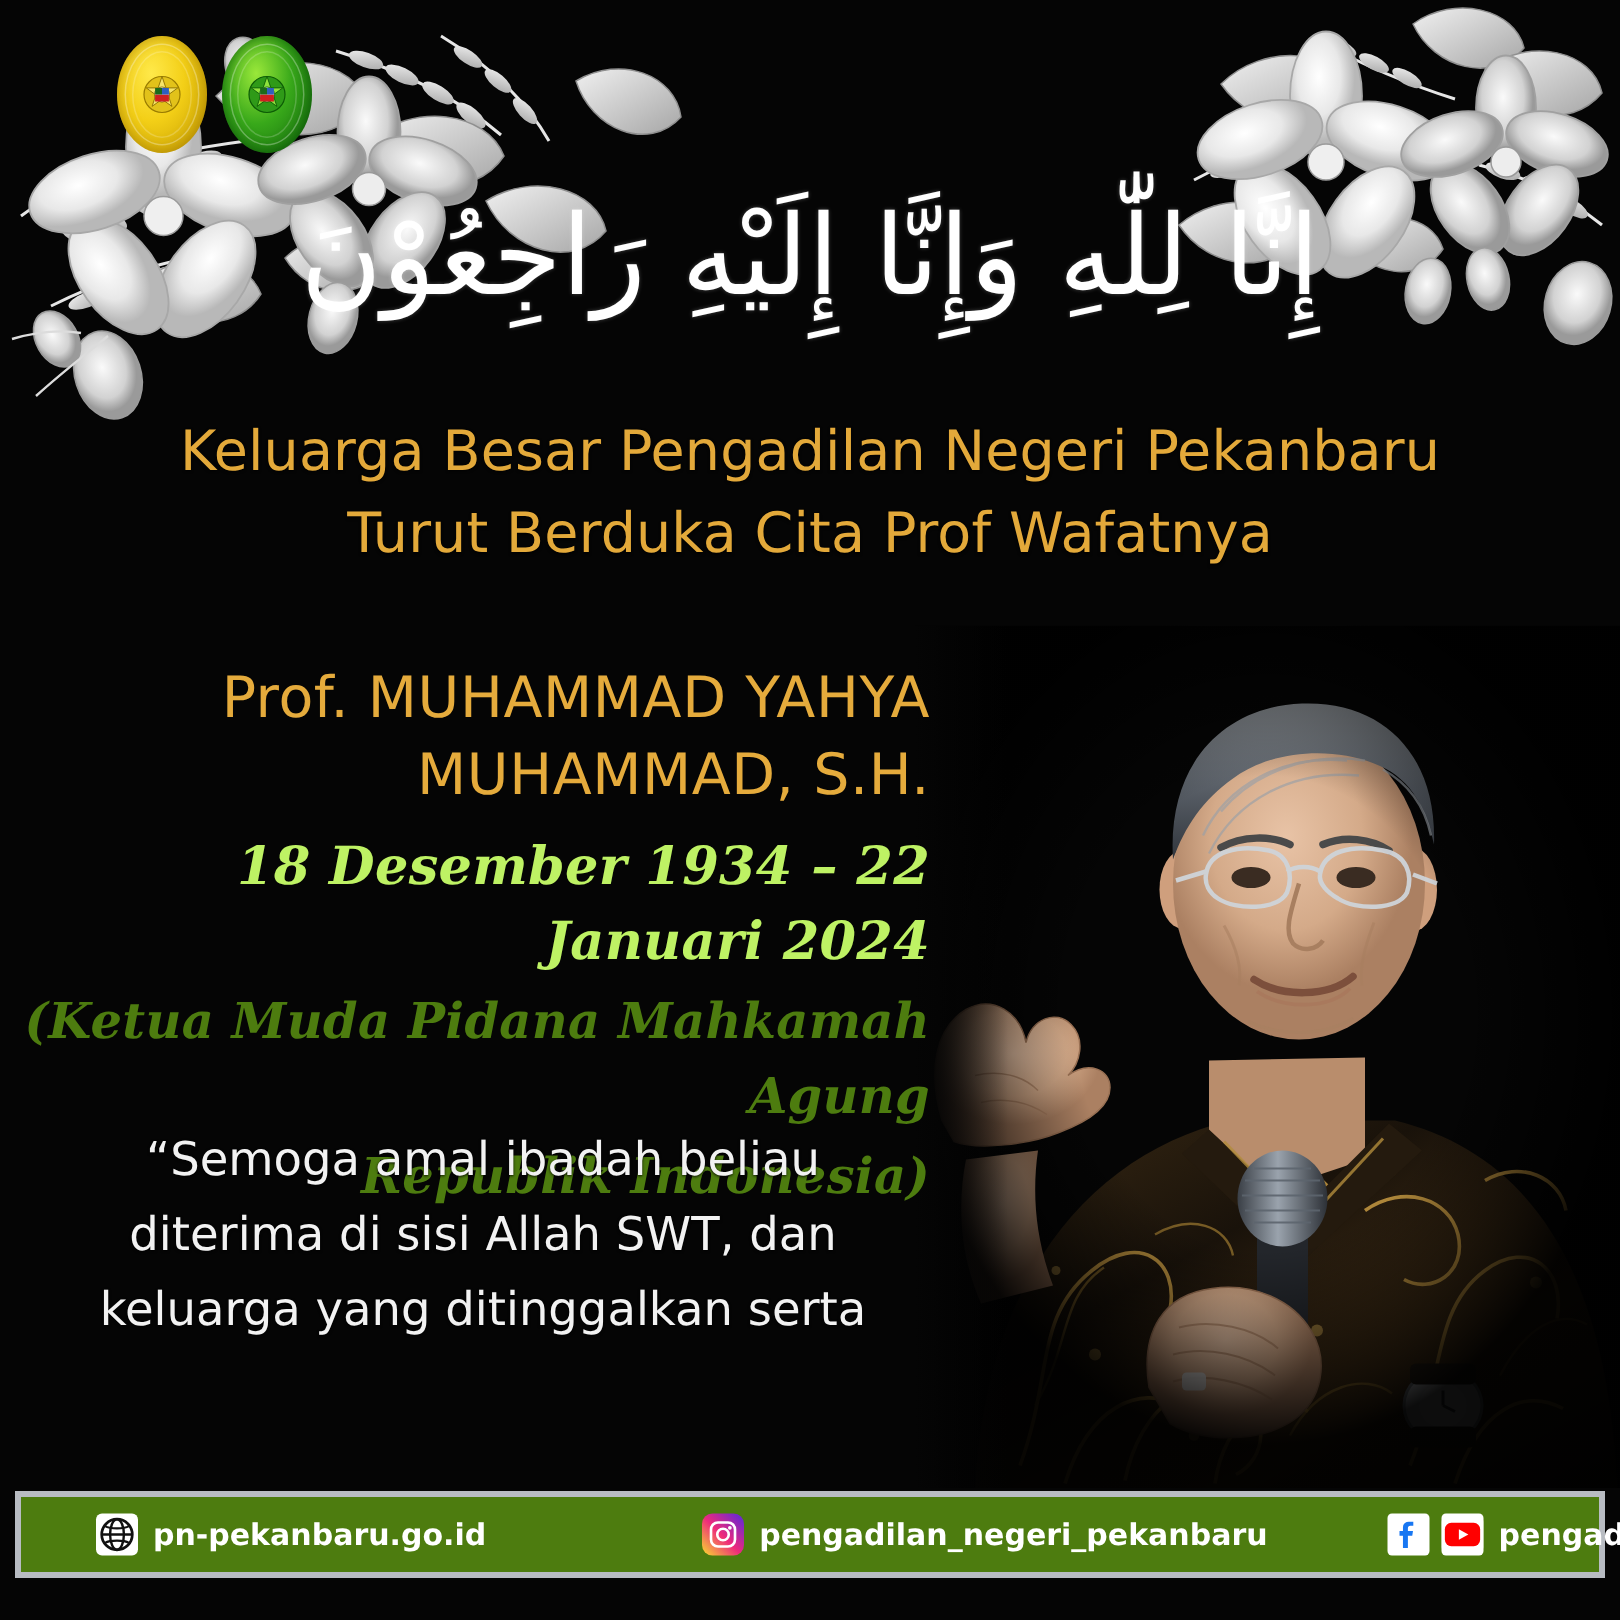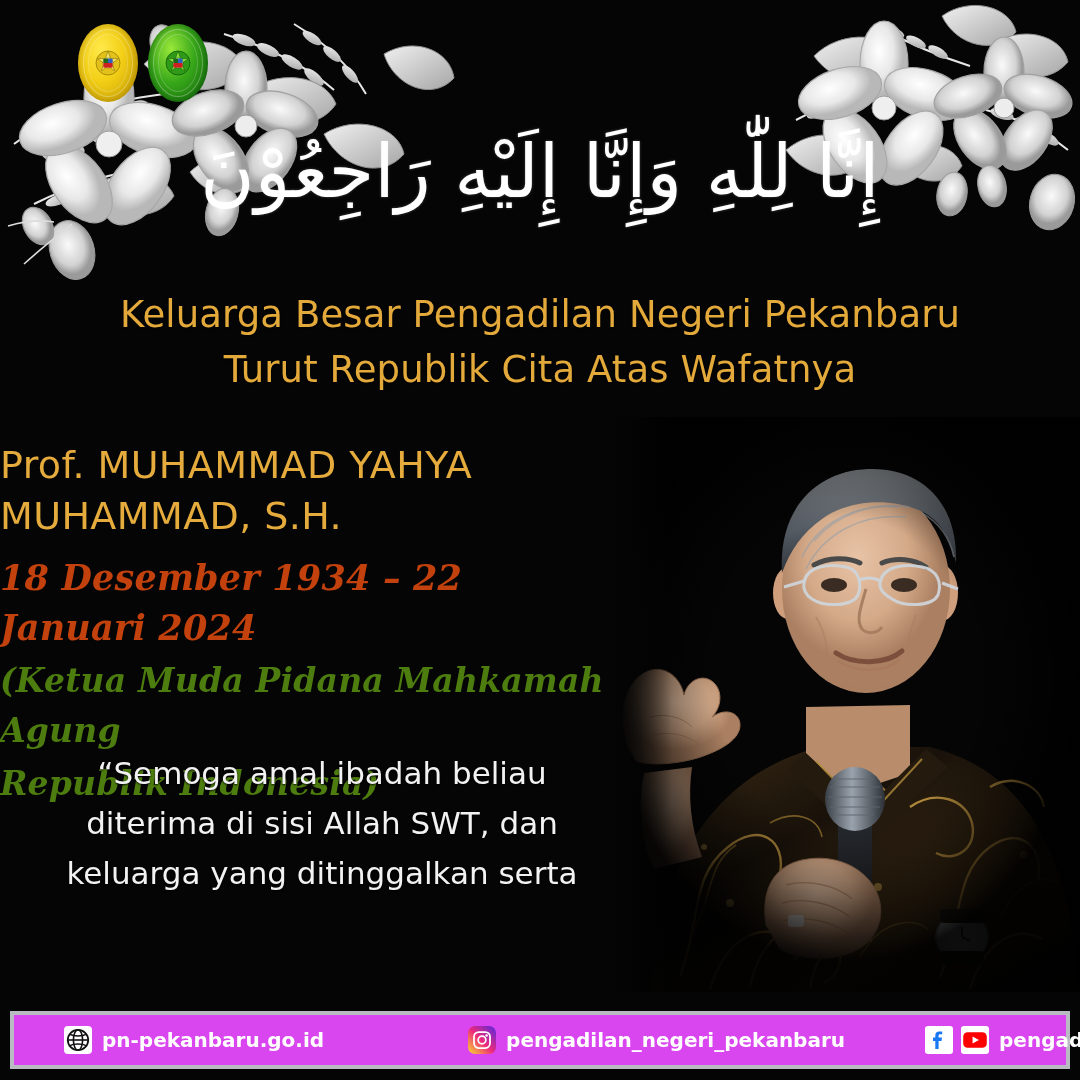--- a/index.html
+++ b/index.html
@@ -57,44 +57,44 @@
     text-align:center;color:#ffffff;
     font-family:"DejaVu Sans", sans-serif;
     font-size:74px;line-height:1.25;
     direction:rtl;white-space:nowrap;
     text-shadow:0 0 3px rgba(255,255,255,.25);
     z-index:5;
   }
 
   
   #condolence-heading{
-    position:absolute;left:0;right:0;top:288px;
+    position:absolute;left:0;right:0;top:274px;
     text-align:center;z-index:5;
   }
   #condolence-heading .line{
     color:#e3a93a;
     font-family:"DejaVu Sans", sans-serif;
     font-size:37px;font-weight:500;letter-spacing:.1px;
     line-height:1.48;
     text-shadow:0 1px 2px rgba(0,0,0,.8);
   }
 
   
   #deceased-block{
     position:absolute;left:0;top:440px;width:620px;
-    text-align:left;z-index:5;
+    text-align:right;z-index:5;
   }
   #deceased-block .name{
     color:#e5ab3c;
     font-family:"DejaVu Sans", sans-serif;
     font-size:38px;line-height:1.33;font-weight:400;
     letter-spacing:.4px;
   }
   #deceased-block .dates{
-    color:#c2410c;
+    color:#bef264;
     font-family:"DejaVu Serif", serif;
     font-style:italic;font-weight:700;
     font-size:35px;line-height:1.42;
     margin-top:12px;letter-spacing:.2px;
   }
   #deceased-block .role{
     color:#4d7c0f;
     font-family:"DejaVu Serif", serif;
     font-style:italic;font-weight:700;
     font-size:33px;line-height:1.5;
@@ -114,22 +114,22 @@
   
   #portrait{
     position:absolute;right:0px;bottom:88px;
     width:470px;height:575px;z-index:3;
     overflow:hidden;
   }
   #portrait svg{display:block;}
 
   
   #footer-bar{
-    position:absolute;left:10px;right:10px;bottom:11px;height:58px;
-    background:#d946ef;
+    position:absolute;left:10px;right:10px;bottom:28px;height:58px;
+    background:#4d7c0f;
     border:4px solid #b8bcc2;
     display:flex;align-items:center;
     z-index:10;
     box-sizing:border-box;
   }
   .footer-item{
     display:flex;align-items:center;gap:10px;
     color:#ffffff;
     font-family:"DejaVu Sans", sans-serif;
     font-size:20px;font-weight:700;
@@ -501,21 +501,21 @@
           <stop offset="100%" stop-color="rgba(5,5,5,0)"></stop>
         </linearGradient>
       </defs>
     </svg>
   </div>
 
   <div id="arabic-calligraphy">إِنَّا لِلّٰهِ وَإِنَّا إِلَيْهِ رَاجِعُوْنَ</div>
 
   <div id="condolence-heading">
     <div class="line">Keluarga Besar Pengadilan Negeri Pekanbaru</div>
-    <div class="line">Turut Republik Cita Atas Wafatnya</div>
+    <div class="line">Turut Berduka Cita Prof Wafatnya</div>
   </div>
 
   <div id="deceased-block">
     <div class="name">Prof. MUHAMMAD YAHYA</div>
     <div class="name">MUHAMMAD, S.H.</div>
     <div class="dates">18 Desember 1934 – 22 Januari 2024</div>
     <div class="role">(Ketua Muda Pidana Mahkamah Agung</div>
     <div class="role">Republik Indonesia)</div>
   </div>
 

